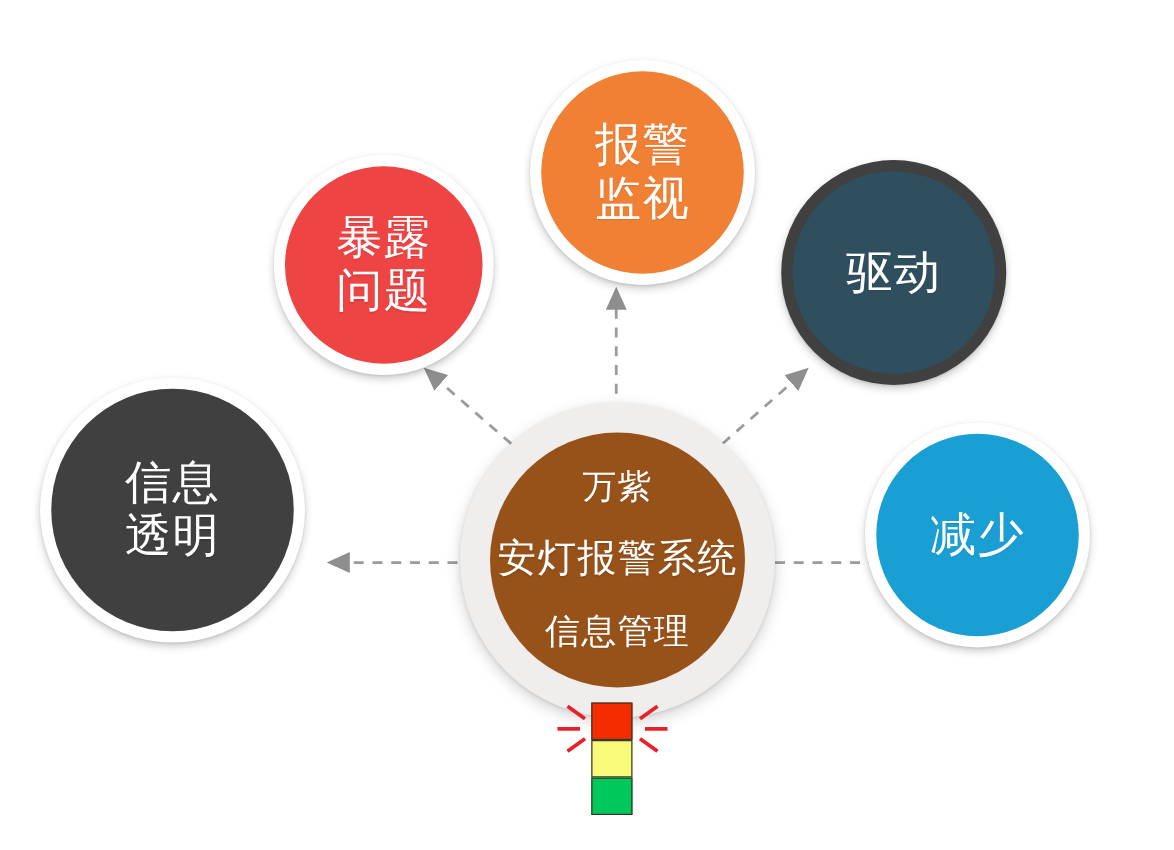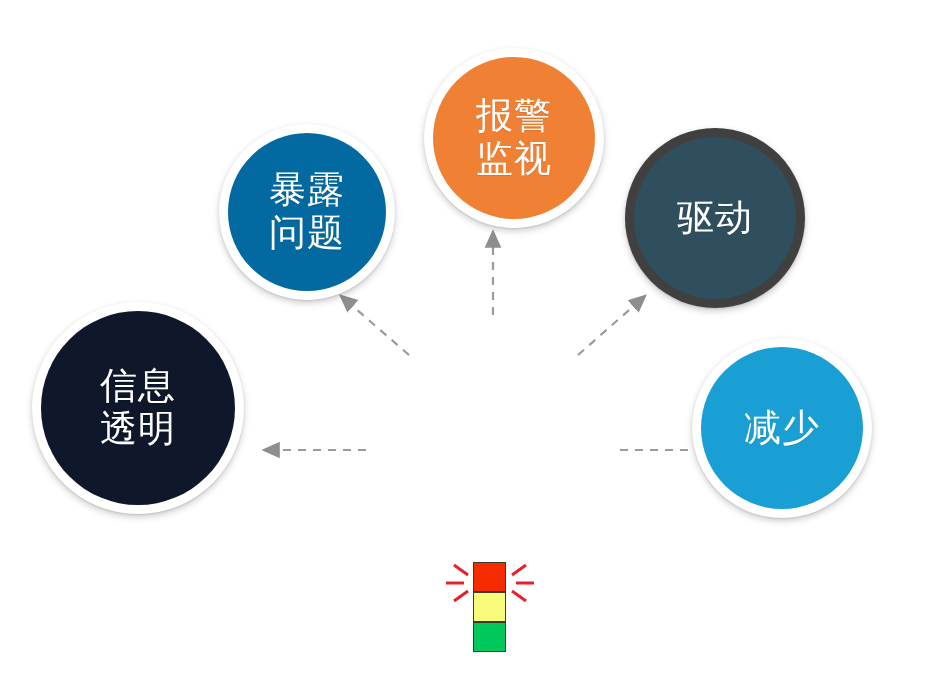--- a/index.html
+++ b/index.html
@@ -114,45 +114,52 @@
   </svg>
 
   <div class="node sat" id="node-alarm-monitoring" style="left: 424px; top: 48px; width: 180px; height: 180px; background-color: rgb(255, 255, 255);">
     <div class="disc" style="background-color: rgb(240, 128, 51); color: rgb(255, 255, 255);">
       <div class="label">报警</div>
       <div class="label">监视</div>
     </div>
   </div>
 
   <div class="node sat" id="node-expose-problems" style="left: 219px; top: 124px; width: 176px; height: 176px; background-color: rgb(255, 255, 255);">
-    <div class="disc" style="background-color: #0369a1; color: rgb(255, 255, 255);">
+    <div class="disc" style="background-color: #ef4444; color: rgb(255, 255, 255);">
       <div class="label">暴露</div>
       <div class="label">问题</div>
     </div>
   </div>
 
   <div class="node sat" id="node-drive-response" style="left: 625px; top: 128px; width: 180px; height: 180px; background-color: #404040;">
     <div class="disc" style="background-color: rgb(47, 79, 94); color: rgb(255, 255, 255);">
       <div class="label">驱动</div>
     </div>
   </div>
 
   <div class="node sat" id="node-information-transparency" style="left: 32px; top: 302px; width: 212px; height: 212px; background-color: rgb(255, 255, 255);">
-    <div class="disc" style="background-color: #0f172a; color: rgb(255, 255, 255);">
+    <div class="disc" style="background-color: #404040; color: rgb(255, 255, 255);">
       <div class="label">信息</div>
       <div class="label">透明</div>
     </div>
   </div>
 
   <div class="node sat" id="node-reduce-waste" style="left: 692px; top: 338px; width: 180px; height: 180px; background-color: rgb(255, 255, 255);">
     <div class="disc" style="background-color: rgb(26, 159, 212); color: rgb(255, 255, 255);">
       <div class="label">减少</div>
     </div>
   </div>
 
+  <div class="node" id="center-node" style="left: 368px; top: 322px; width: 252px; height: 252px; background-color: rgb(239, 238, 237);">
+    <div class="disc" id="center-disc" style="background-color: rgb(151, 82, 26); color: rgb(255, 255, 255);">
+      <div class="label line-small">万紫</div>
+      <div class="label line-main">安灯报警系统</div>
+      <div class="label line-mid">信息管理</div>
+    </div>
+  </div>
 
   <div id="andon-lamp" style="left:440px; top:548px; width:100px; height:102px;">
 
     <svg width="100" height="102" style="position:absolute; left:0; top:0;">
 
       <line x1="14" y1="17" x2="28" y2="27" stroke="#E8202A" stroke-width="3"></line>
       <line x1="6" y1="35" x2="24" y2="35" stroke="#E8202A" stroke-width="3"></line>
       <line x1="14" y1="53" x2="28" y2="43" stroke="#E8202A" stroke-width="3"></line>
 
       <line x1="86" y1="17" x2="72" y2="27" stroke="#E8202A" stroke-width="3"></line>

